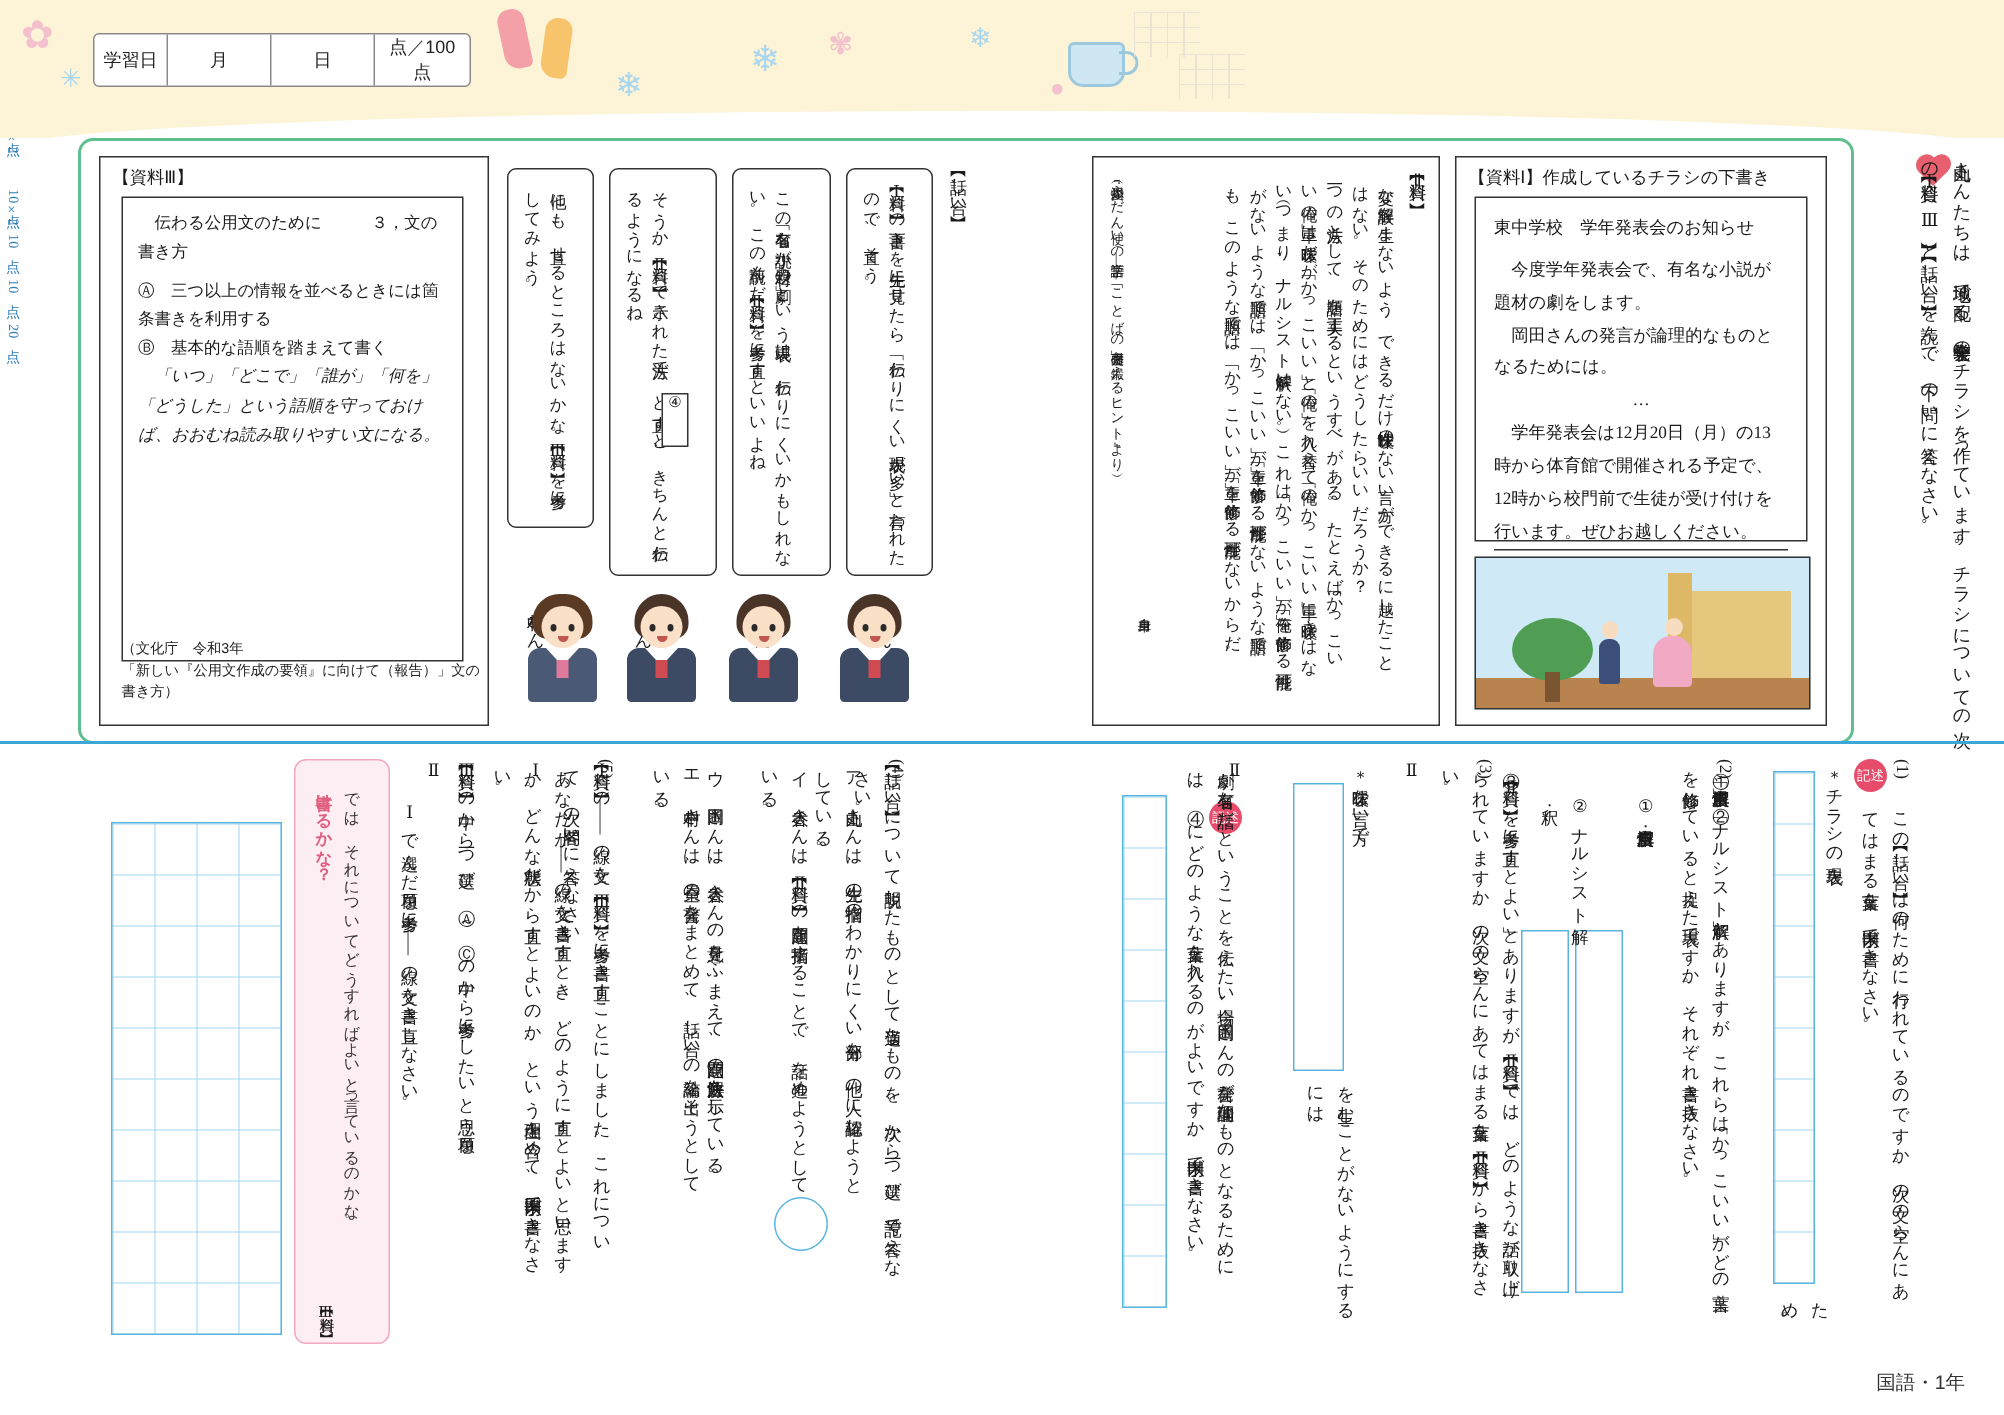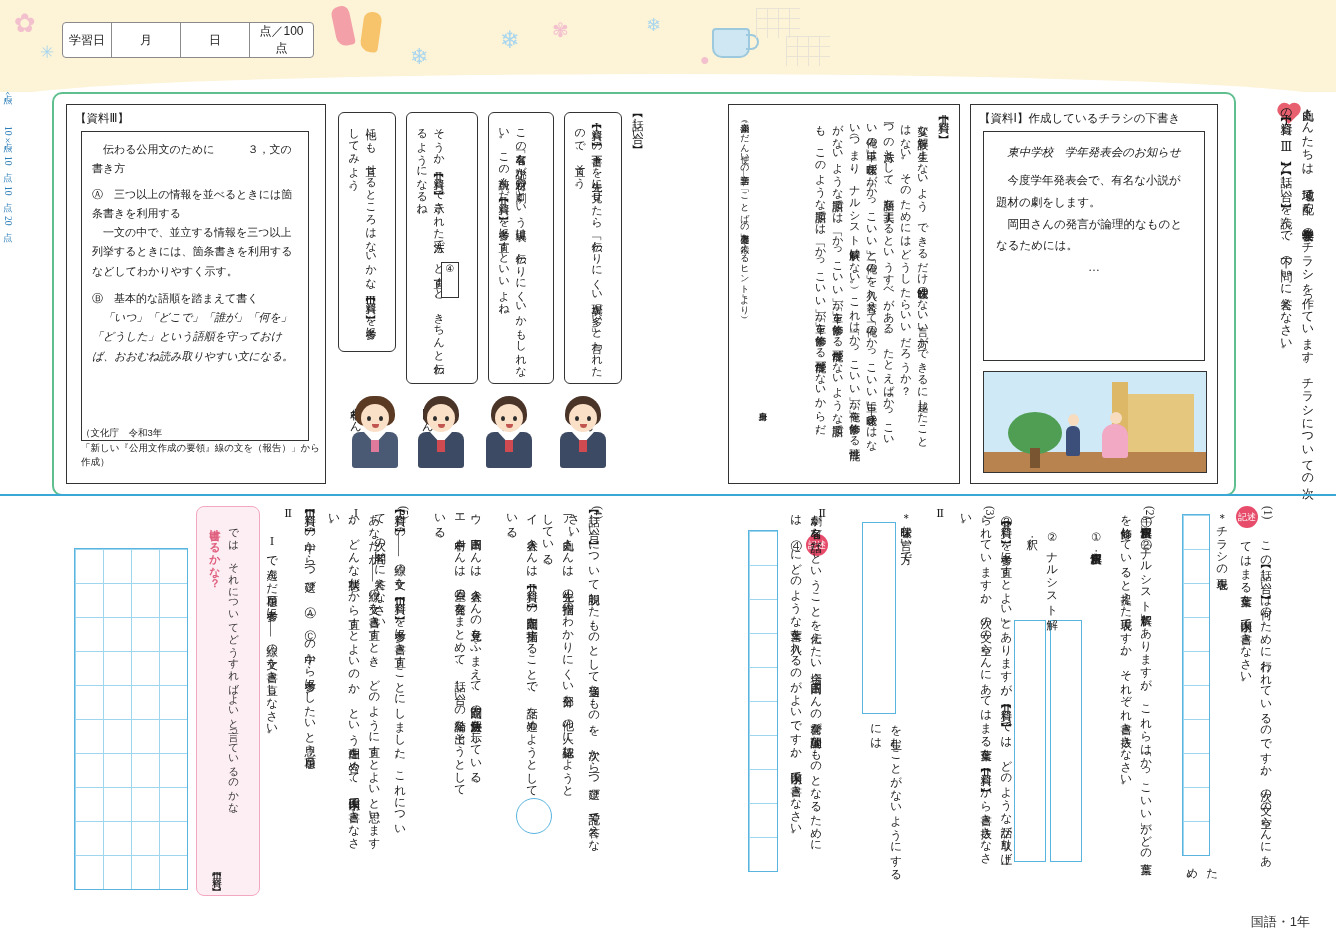--- a/index.html
+++ b/index.html
@@ -242,26 +242,25 @@
   </div>
 
 
   <div class="sheet"></div>
 
   <div class="box" id="shiryo3">
     <div class="lbl">【資料Ⅲ】</div>
     <div class="inner">
       <div class="indent" style="margin-bottom:6px;">伝わる公用文のために　　　３，文の書き方</div>
       <div>Ⓐ　三つ以上の情報を並べるときには箇条書きを利用する</div>
-      <div style="margin-bottom:8px;">　一文の中で、並立する情報を三つ以上列挙するときには、箇条書きを利用するなどしてわかりやすく示す。</div>
       <div>Ⓑ　基本的な語順を踏まえて書く</div>
       <div style="margin-bottom:8px;font-style:italic;">　「いつ」「どこで」「誰が」「何を」「どうした」という語順を守っておけば、おおむね読み取りやすい文になる。</div>
     </div>
     <div class="src" style="white-space:pre-line;">（文化庁　令和3年
-「新しい『公用文作成の要領』線の文を（報告）」から作成）</div>
+「新しい『公用文作成の要領』に向けて（報告）」文の書き方）</div>
   </div>
 
   <div class="name" style="left:630px;top:110px;height:60px;">【話し合い】</div>
 
   <div class="bubble" style="left:564px;top:112px;width:58px;height:272px;">
     <div class="vt">【資料Ⅰ】の下書きを先生に見せたら、「伝わりにくい表現が多い」と言われたので、直そう。</div>
   </div>
   <div class="name" style="left:580px;top:400px;height:58px;">丸山さん</div>
 
   <div class="bubble" style="left:488px;top:112px;width:66px;height:272px;">
@@ -327,24 +326,25 @@
     <div class="lbl">【資料Ⅱ】</div>
     <div class="vt body" style="position:absolute;right:28px;top:12px;height:332px;white-space:pre-line;">変な誤解を生まないよう、できるだけ曖昧性のない言い方ができるに越したことはない。そのためにはどうしたらいいだろうか？
 一つの方法として、語順を工夫するというすべがある。たとえば「かっこいい俺の車」は曖昧だが「かっこいい」と「俺の」を入れ替えて「俺のかっこいい車」に曖昧さはない（つまり、ナルシスト解釈はない）。これは「かっこいい」が「俺」を修飾する可能性がないような語順では、「かっこいい」が「車」を修飾する可能性がないような語順でも、このような語順では、「かっこいい」が「車」を修飾する可能性がないからだ。</div>
     <div class="vt" style="position:absolute;left:8px;top:12px;height:300px;font-size:9px;">（川添愛『ふだん使いの言語学――「ことばの基礎力」を鍛えるヒント』より）</div>
     <div class="vt" style="position:absolute;left:26px;top:300px;height:44px;font-size:9px;">車自身</div>
   </div>
 
   <div class="box" id="flyer">
     <div class="lbl">【資料Ⅰ】作成しているチラシの下書き</div>
     <div class="inner">
-      <div style="text-align:center;font-style:italic;">東中学校　学年発表会のお知らせ</div>
+      <div style="text-align:left;">東中学校　学年発表会のお知らせ</div>
       <div style="margin-top:6px;">　今度学年発表会で、有名な小説が題材の劇をします。</div>
       <div>　岡田さんの発言が論理的なものとなるためには。</div>
       <div style="text-align:center;">…</div>
+      <div class="ul">　学年発表会は12月20日（月）の13時から体育館で開催される予定で、12時から校門前で生徒が受け付けを行います。ぜひお越しください。</div>
     </div>
     <div class="illus">
       <div class="ground"></div>
       <div class="castle"></div>
       <div class="tree"></div>
         <div class="trunk"></div>
       <div class="p1"></div>
         <div class="p2"></div>
     </div>
   </div>

